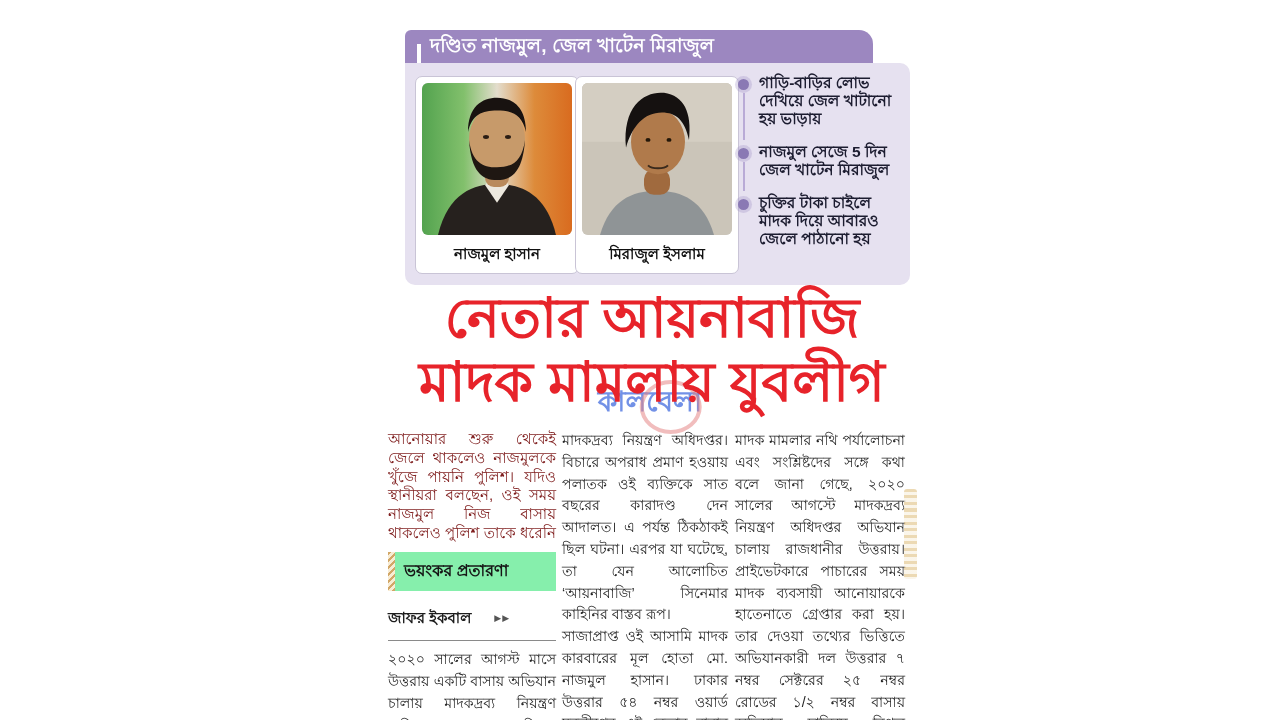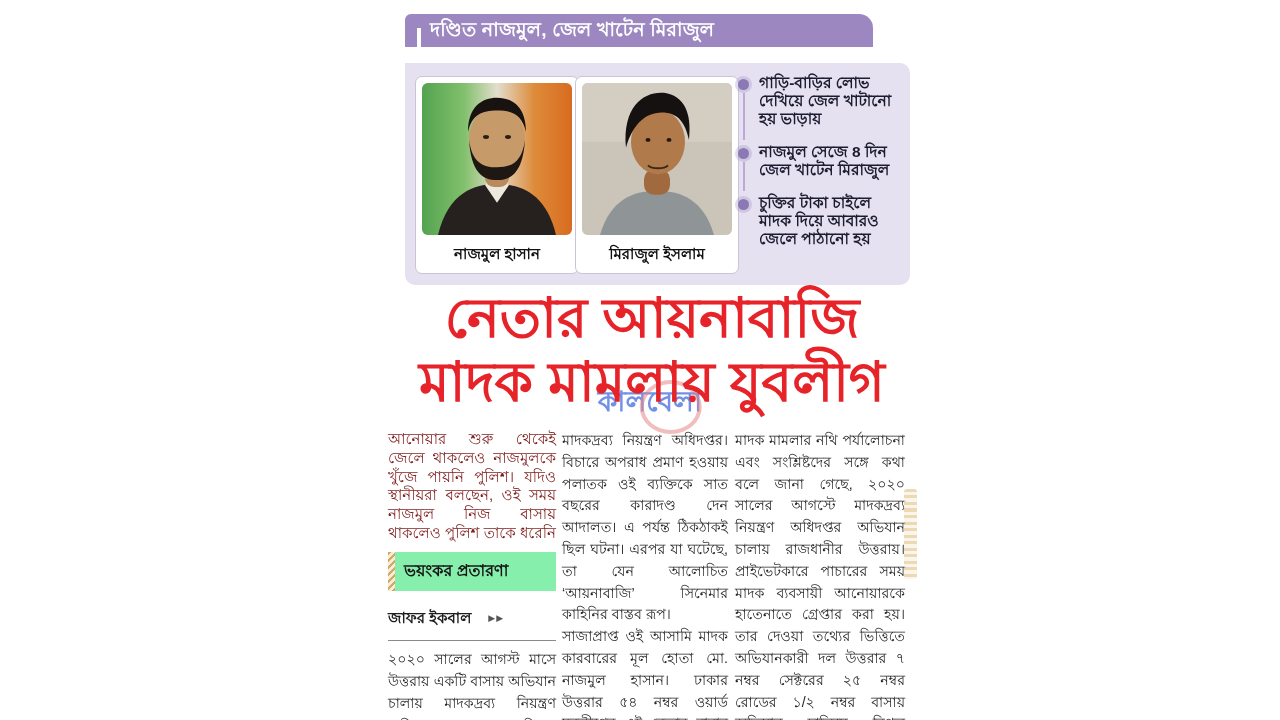--- a/index.html
+++ b/index.html
@@ -4,21 +4,21 @@
 <style>
   html,body{margin:0;padding:0;}
   body{
     width:1280px;height:720px;background:#ffffff;overflow:hidden;position:relative;
     font-family:"Liberation Sans","DejaVu Sans",sans-serif;
   }
   .clip{position:absolute;left:385px;top:0;width:534px;height:720px;}
 
   
   .kicker-bar{
-    position:absolute;left:20px;top:14px;width:468px;height:33px;
+    position:absolute;left:20px;top:30px;width:468px;height:33px;
     background:#9c87c0;border-radius:6px 14px 0 0;
     display:flex;align-items:flex-end;
   }
   .kicker-tick{width:4px;height:19px;background:#ffffff;margin:0 9px 0 12px;}
   .kicker-text{color:#ffffff;font-weight:bold;font-size:19px;letter-spacing:.2px;white-space:nowrap;}
 
   
   .photo-panel{
     position:absolute;left:20px;top:63px;width:505px;height:222px;
     background:#e6e1f0;border-radius:0 10px 10px 10px;
@@ -71,21 +71,21 @@
 
   .standfirst{margin:0;font-size:15px;line-height:18.8px;color:#7f1d1d;text-align:justify;}
   .kicker-box{
     position:relative;margin-top:9px;background:#86efac;
     padding:6px 8px 6px 16px;font-weight:bold;font-size:16px;color:#161616;white-space:nowrap;
   }
   .kicker-box::before{
     content:"";position:absolute;left:0;top:0;bottom:0;width:7px;
     background:repeating-linear-gradient(135deg,#d2a768 0 2.5px,#f8ecd4 2.5px 5px);
   }
-  .byline{margin-top:15px;font-weight:bold;font-size:15px;color:#1d1d1d;display:flex;align-items:center;gap:17px;}
+  .byline{margin-top:15px;font-weight:bold;font-size:15px;color:#1d1d1d;display:flex;align-items:center;gap:23px;}
   .byline-arrows{font-size:9px;color:#555;letter-spacing:1px;}
   .byline-rule{border:none;border-top:1.5px solid #8a8a8a;margin:9px 0 7px;}
   .body-text{margin:0;font-size:14.2px;line-height:21.8px;color:#262626;text-align:justify;}
   .col1 .body-text{line-height:22.3px;}
 
   
   .gold-ornament{
     position:absolute;left:519px;top:489px;width:13px;height:90px;
     background:repeating-linear-gradient(180deg,#d9b469 0 3px,#f6ecd6 3px 6.5px);
     opacity:.5;border-radius:3px;
@@ -146,21 +146,21 @@
       <figcaption>মিরাজুল ইসলাম</figcaption>
     </figure>
 
     <ul class="bullet-list">
       <li class="bullet-item">
         <span class="dot"></span>
         <span>গাড়ি-বাড়ির লোভ দেখিয়ে জেল খাটানো হয় ভাড়ায়</span>
       </li>
       <li class="bullet-item">
         <span class="dot"></span>
-        <span>নাজমুল সেজে 8 দিন জেল খাটেন মিরাজুল</span>
+        <span>নাজমুল সেজে 5 দিন জেল খাটেন মিরাজুল</span>
       </li>
       <li class="bullet-item">
         <span class="dot"></span>
         <span>চুক্তির টাকা চাইলে মাদক দিয়ে আবারও জেলে পাঠানো হয়</span>
       </li>
     </ul>
   </div>
 
   <div class="headline-wrap">
     <div class="watermark">

